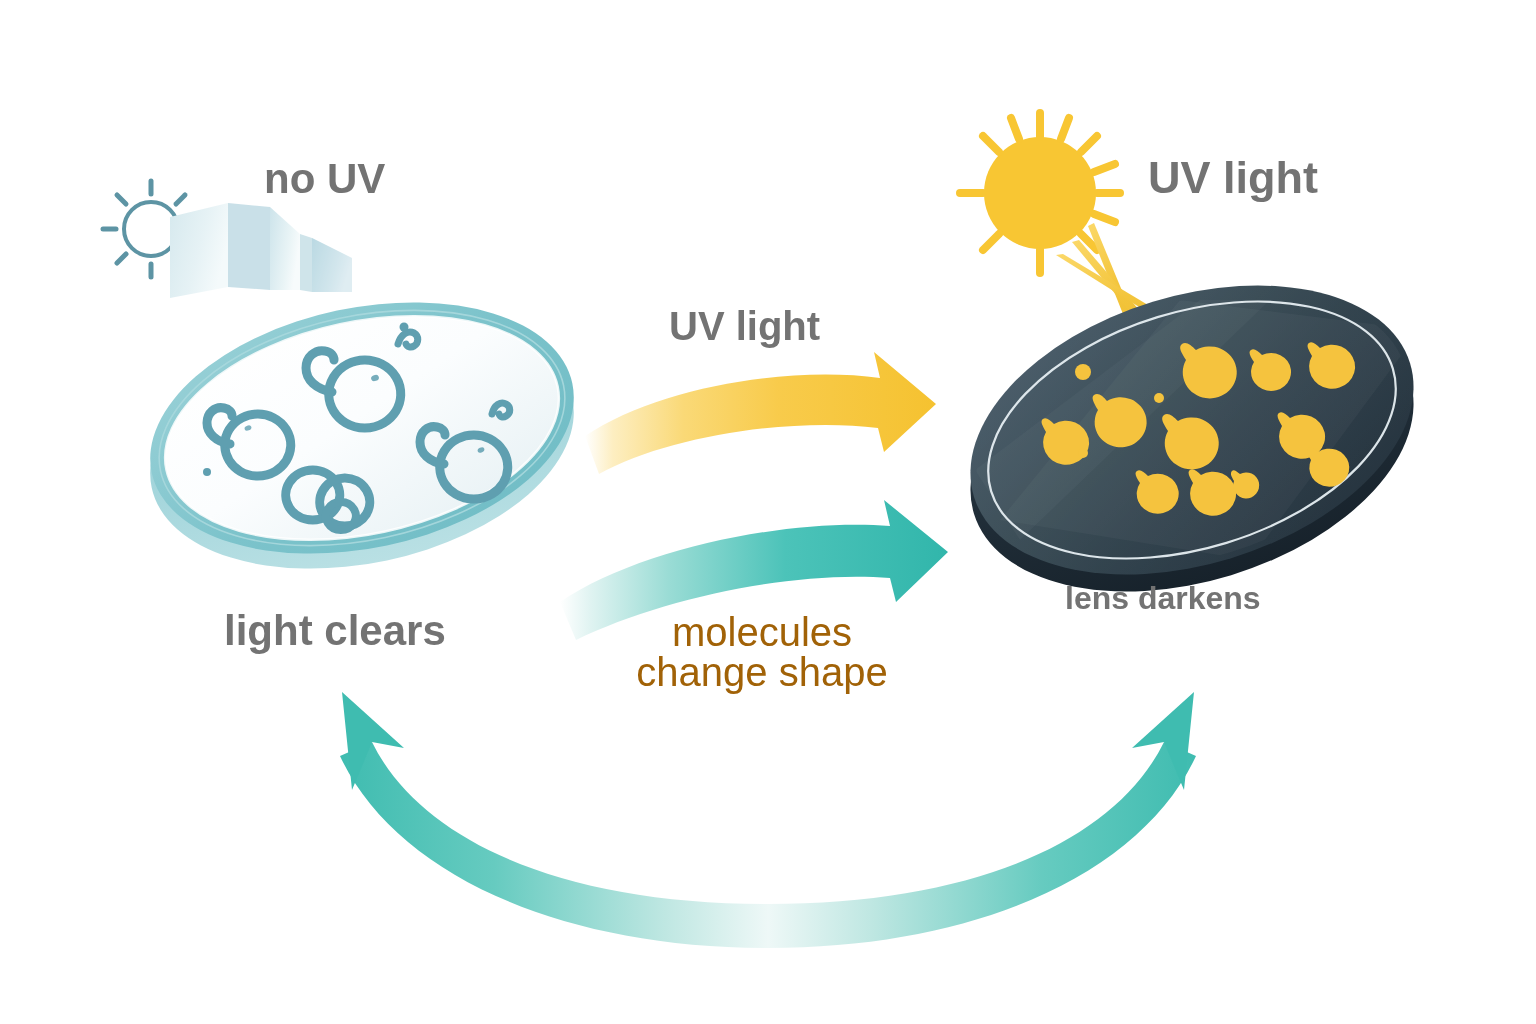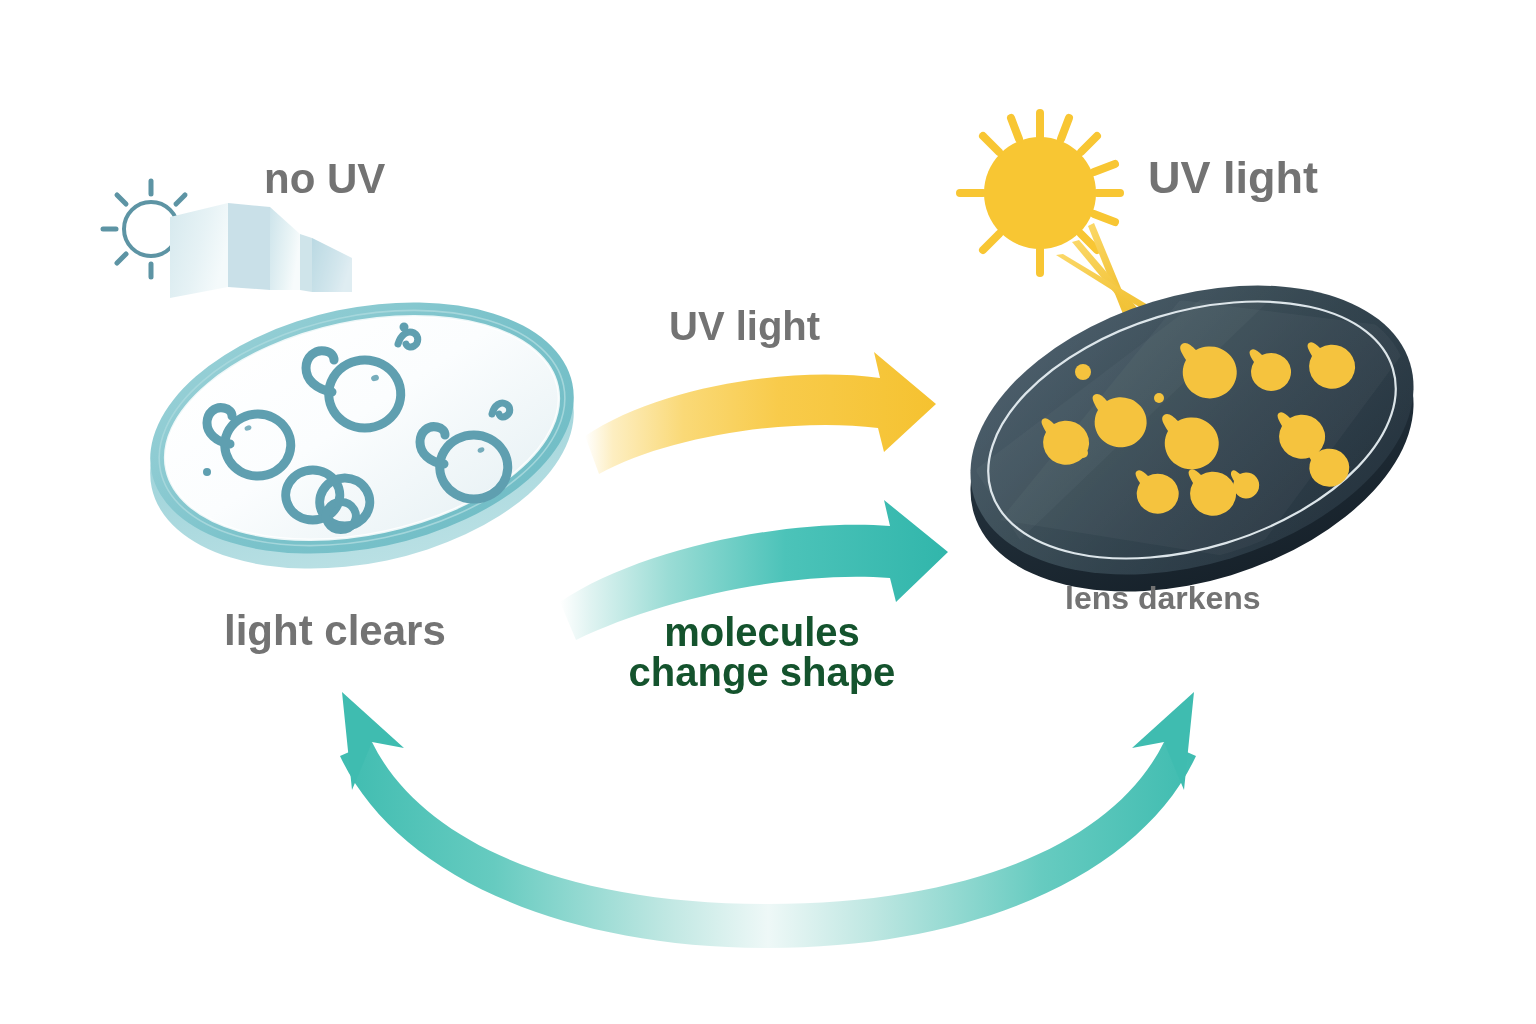--- a/index.html
+++ b/index.html
@@ -30,22 +30,22 @@
     white-space: nowrap;
     font-family: "Liberation Sans", sans-serif;
     line-height: 1;
     user-select: none;
   }
   .lbl-dark {
     color: #737373;
     font-weight: 700;
   }
   .lbl-teal {
-    color: #14532d;
-    font-weight: 700;
+    color: #a16207;
+    font-weight: 400;
   }
   #label-no-uv       { left: 264px; top: 158px; font-size: 42px; }
   #label-uv-light-sun{ left: 1148px; top: 155px; font-size: 45px; }
   #label-uv-light-arrow { left: 669px; top: 306px; font-size: 40px; }
   #label-lens-clears { left: 224px; top: 610px; font-size: 42px; }
   #label-lens-darkens{ left: 1065px; top: 582px; font-size: 32px; }
   #label-molecules   { left: 612px; top: 612px; font-size: 40px; text-align: center; width: 300px; }
   #label-molecules .l2 { display: block; }
 </style>
 </head>

